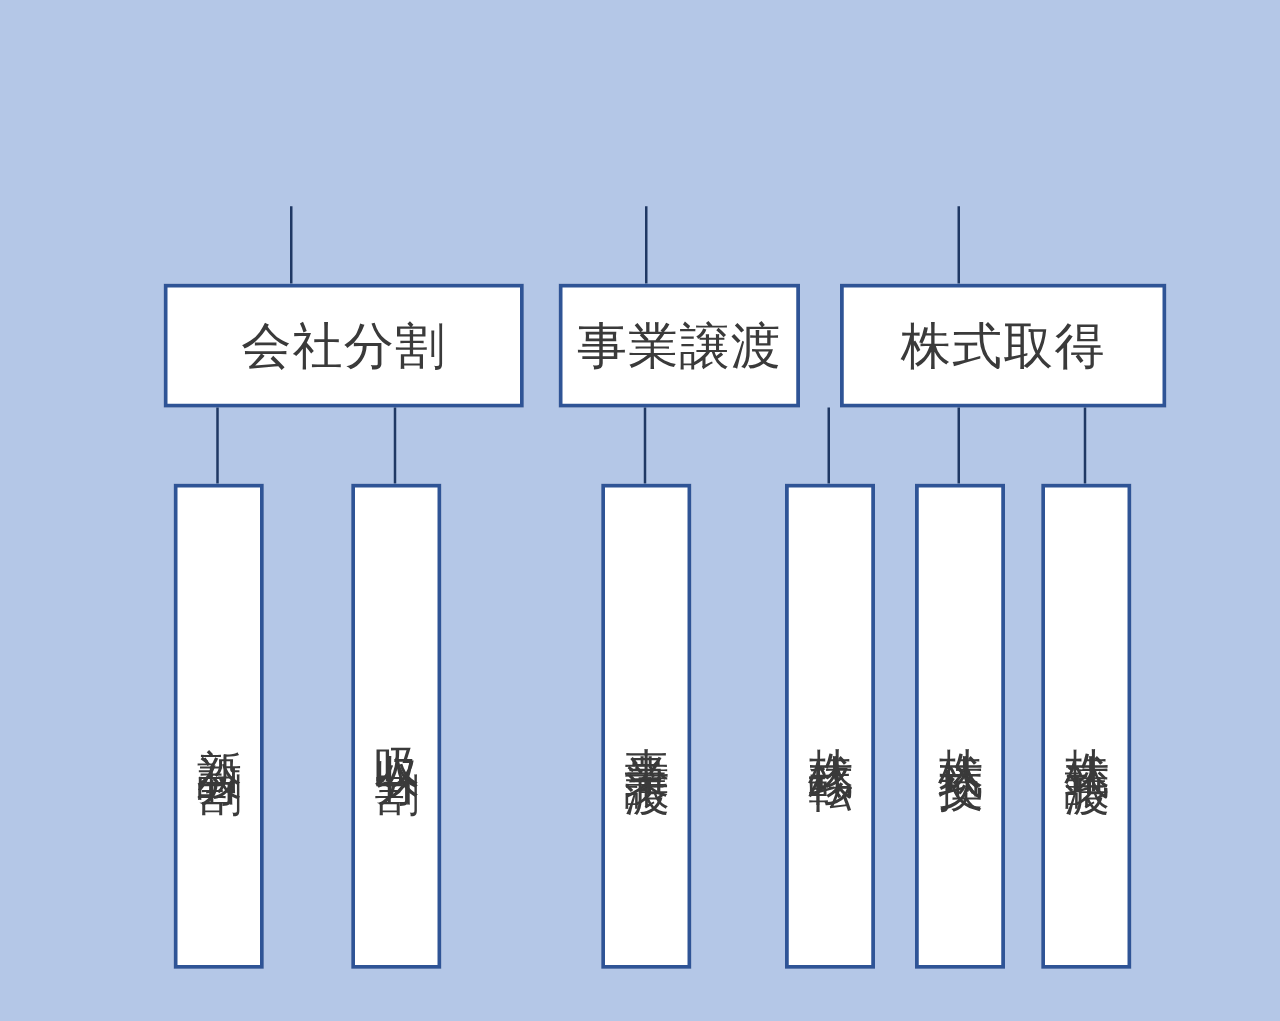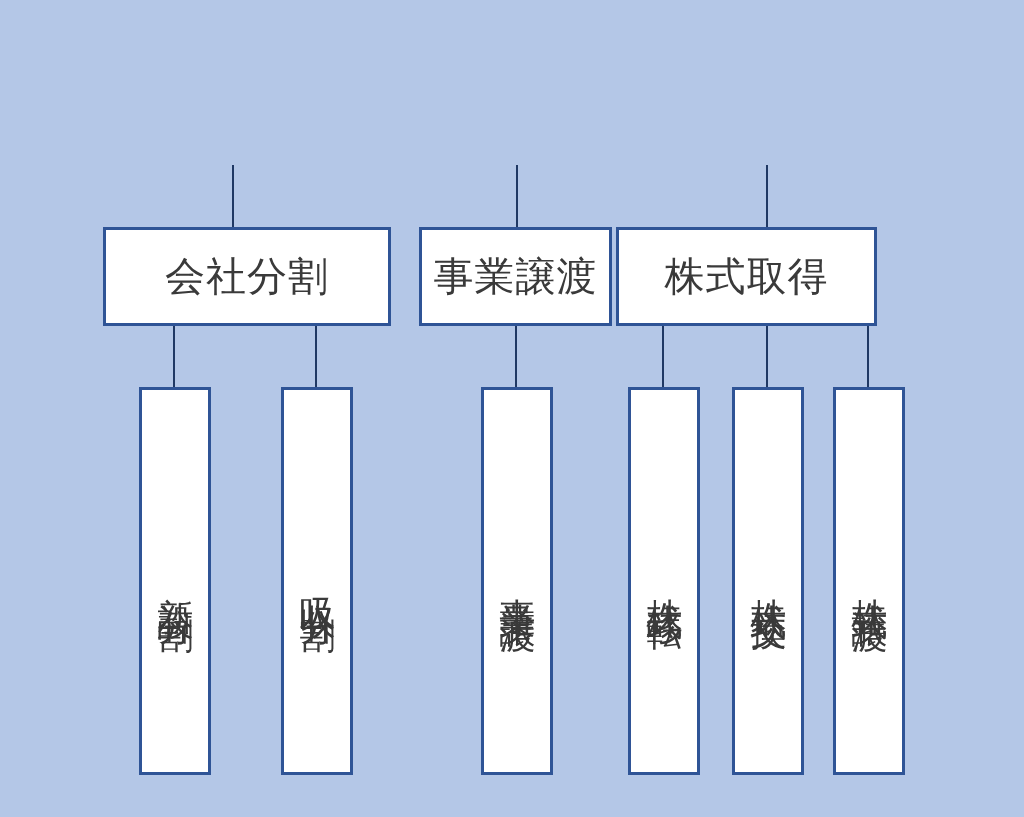--- a/index.html
+++ b/index.html
@@ -37,40 +37,41 @@
     position:absolute;
     background:var(--box-fill);
     border:3px solid var(--box-border);
     box-sizing:border-box;
     display:flex; align-items:center; justify-content:center;
     color:var(--label-text);
   }
   .h-node{
     font-size:40px;
     letter-spacing:1px;
+    margin-left:28px;
   }
   .v-node{
     writing-mode:vertical-rl;
     text-orientation:upright;
     font-size:36px;
     letter-spacing:6px;
   }
   .connector{
     position:absolute;
     width:2px;
     background:var(--connector);
   }
   
   .c-top-1{left:232px; top:165px; height:62px;}
   .c-top-2{left:516px; top:165px; height:62px;}
   .c-top-3{left:766px; top:165px; height:62px;}
   
   .b-1{left:103px; top:227px; width:288px; height:99px;}
   .b-2{left:419px; top:227px; width:193px; height:99px;}
-  .b-3{left:616px; top:227px; width:261px; height:99px;}
+  .b-3{left:644px; top:227px; width:261px; height:99px;}
   
   .c-mid-1{left:173px; top:326px; height:61px;}
   .c-mid-2{left:315px; top:326px; height:61px;}
   .c-mid-3{left:515px; top:326px; height:61px;}
   .c-mid-4{left:662px; top:326px; height:61px;}
   .c-mid-5{left:766px; top:326px; height:61px;}
   .c-mid-6{left:867px; top:326px; height:61px;}
   
   .l-1{left:139px; top:387px; width:72px; height:388px;}
   .l-2{left:281px; top:387px; width:72px; height:388px;}

